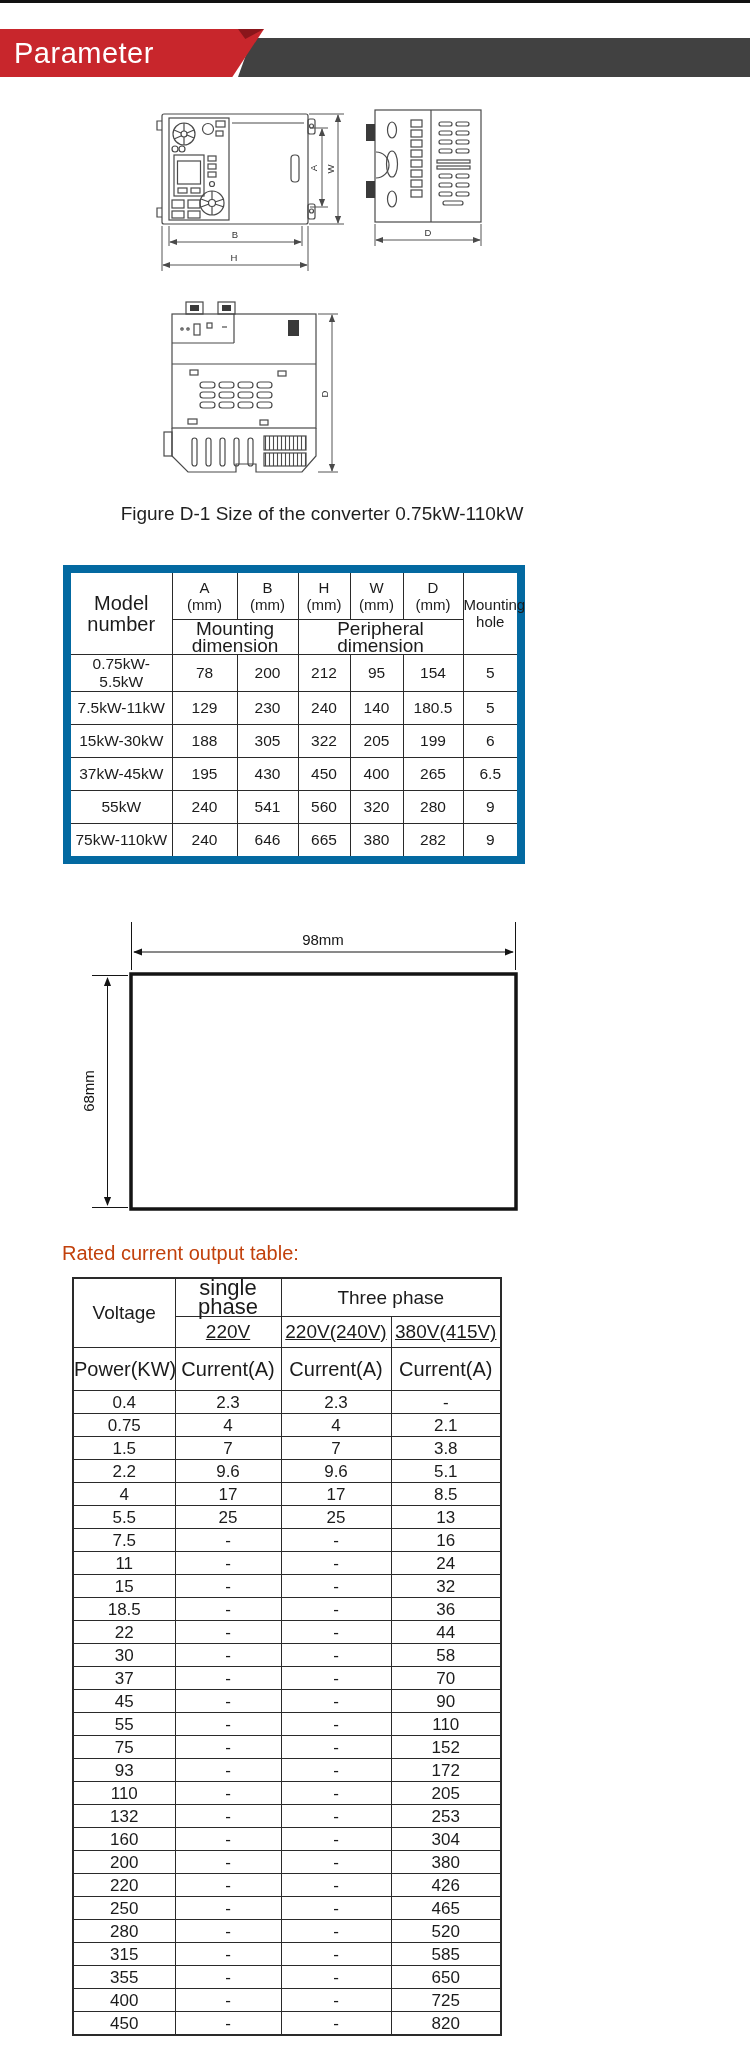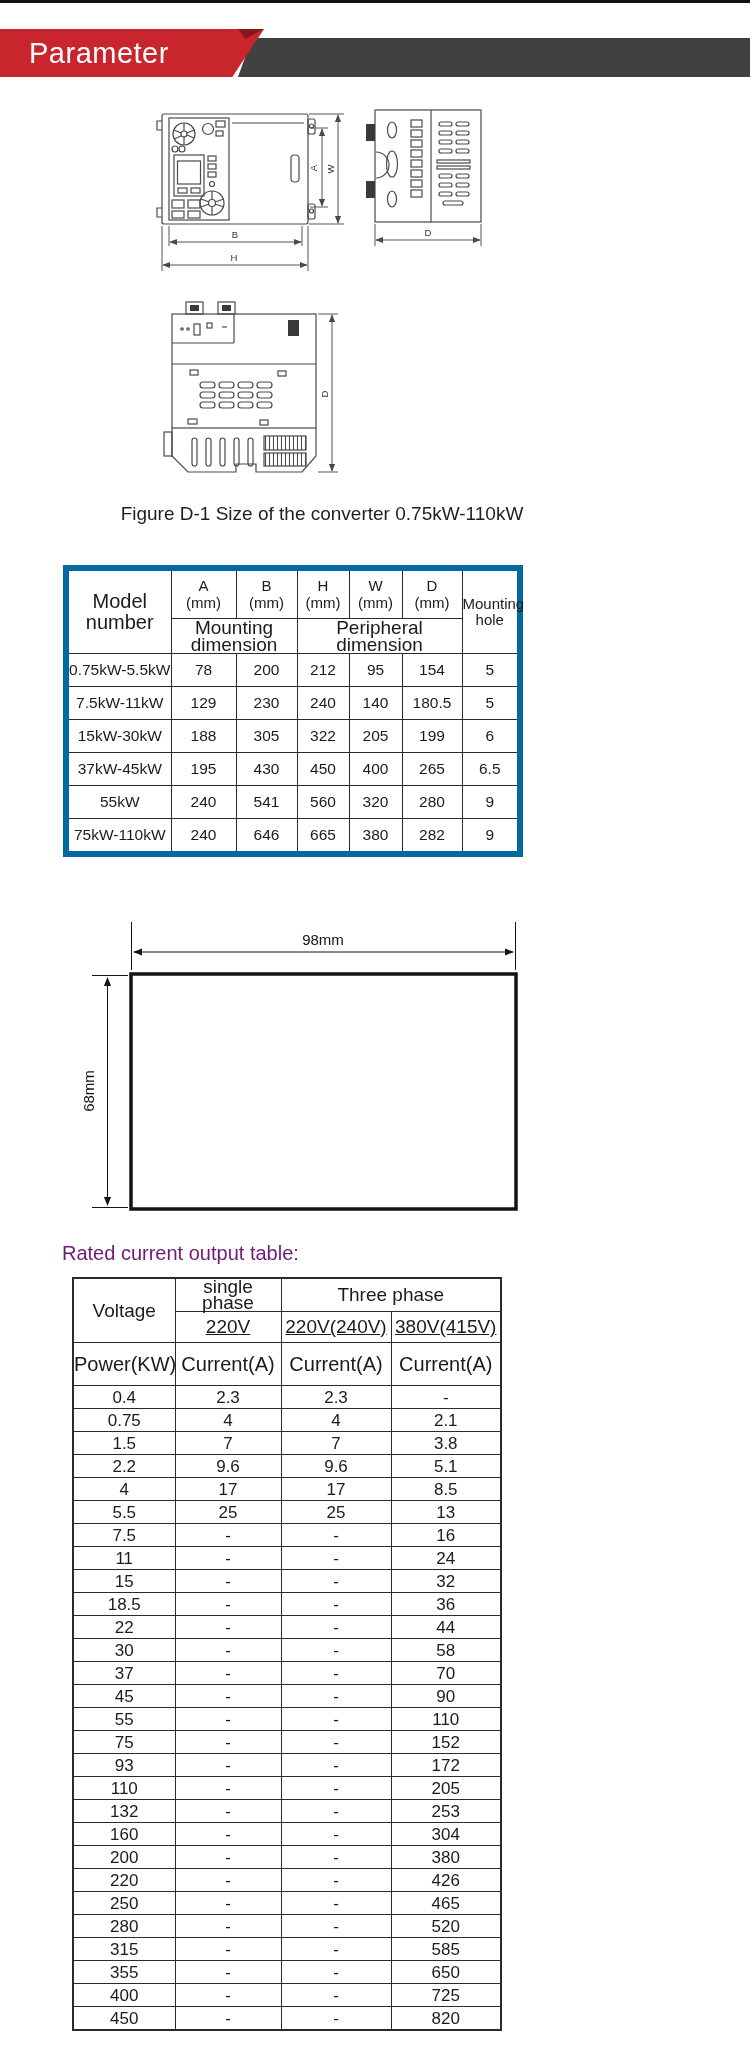--- a/index.html
+++ b/index.html
@@ -2,49 +2,49 @@
 <html><head>
 <meta charset="utf-8">
 <style>
   html,body{margin:0;padding:0;background:#fff;}
   .page{position:relative;width:750px;height:2057px;background:#ffffff;overflow:hidden;
         font-family:"Liberation Sans",sans-serif;color:#1b1b1b;}
   .topline{position:absolute;left:0;top:0;width:750px;height:3px;background:#121212;}
   
   .banner-red{position:absolute;left:0;top:29px;width:264px;height:48px;background:#c8262c;
       clip-path:polygon(0 0,100% 0,88% 100%,0 100%);}
-  .banner-red span{display:block;padding-left:29px;line-height:48px;font-size:29px;color:#ffffff;
+  .banner-red span{display:block;padding-left:14px;line-height:48px;font-size:29px;color:#ffffff;
       letter-spacing:.5px;}
   .banner-fold{position:absolute;left:238px;top:29px;width:26px;height:10px;background:#8a161b;
       clip-path:polygon(0 0,100% 0,28% 100%);}
   .banner-gray{position:absolute;left:238px;top:38px;width:512px;height:39px;background:#414141;
       clip-path:polygon(14px 0,100% 0,100% 100%,0 100%);}
   
   .dw{position:absolute;}
   
   .fig-caption{position:absolute;left:0;top:503px;width:644px;text-align:center;font-size:19px;color:#1f1f1f;}
   .kb-heading{position:absolute;left:45px;top:875px;font-size:20px;color:#1f1f1f;}
-  .rated-heading{position:absolute;left:62px;top:1242px;font-size:20px;color:#701a75;}
+  .rated-heading{position:absolute;left:62px;top:1242px;font-size:20px;color:#c2410c;}
   
   table{border-collapse:collapse;table-layout:fixed;background:#fff;}
   th,td{border:1px solid #2a2a2a;text-align:center;vertical-align:middle;padding:0;font-weight:400;color:#1b1b1b;}
-  .size-table{position:absolute;left:63px;top:565px;width:454px;border:6px solid #0369a1;}
+  .size-table{position:absolute;left:63px;top:565px;width:454px;border:8px solid #0369a1;}
   .size-table thead tr.r1{height:50px;}
   .size-table thead tr.r2{height:33px;}
   .size-table .model-th{font-size:20px;line-height:1.05;}
   .size-table .dim-th{font-size:15px;line-height:1.15;}
   .size-table .group-th{font-size:19px;line-height:.92;}
   .size-table .hole-th{font-size:15px;line-height:1.1;}
   .size-table tbody td{height:32px;font-size:15.5px;margin-left:40px;}
   .current-table{position:absolute;left:72px;top:1277px;width:428px;border:2px solid #2a2a2a;}
   .current-table thead tr.r1{height:33px;}
   .current-table thead tr.r2{height:31px;text-decoration:underline;}
   .current-table thead tr.r3{height:43px;padding-left:20px;}
   .current-table thead th{font-size:19px;}
-  .current-table .sp-th{font-size:19px;line-height:.85;margin-top:36px;}
+  .current-table .sp-th{font-size:22px;line-height:.85;margin-top:36px;}
   .current-table tr.r3 th{font-size:20px;}
   .current-table tbody td{height:22px;font-size:17px;line-height:1;}
 </style>
 </head>
 <body>
 
 <div class="page">
 
   <div class="topline"></div>
 

